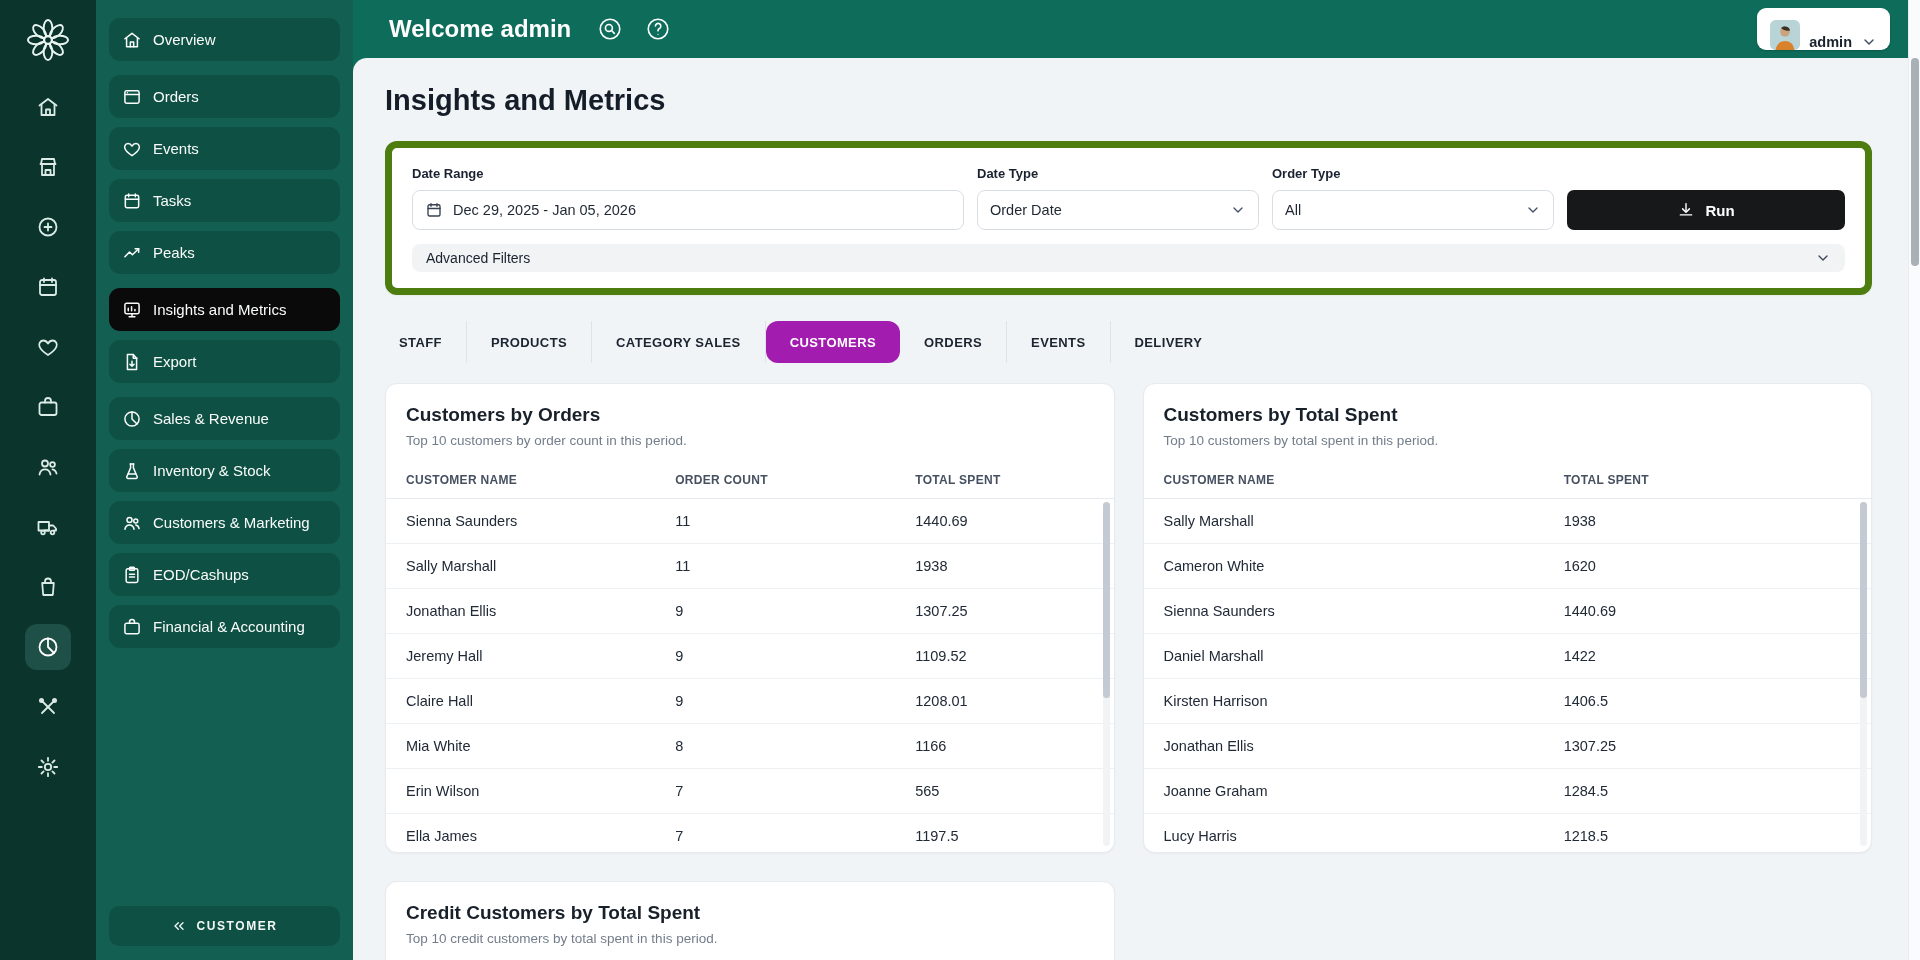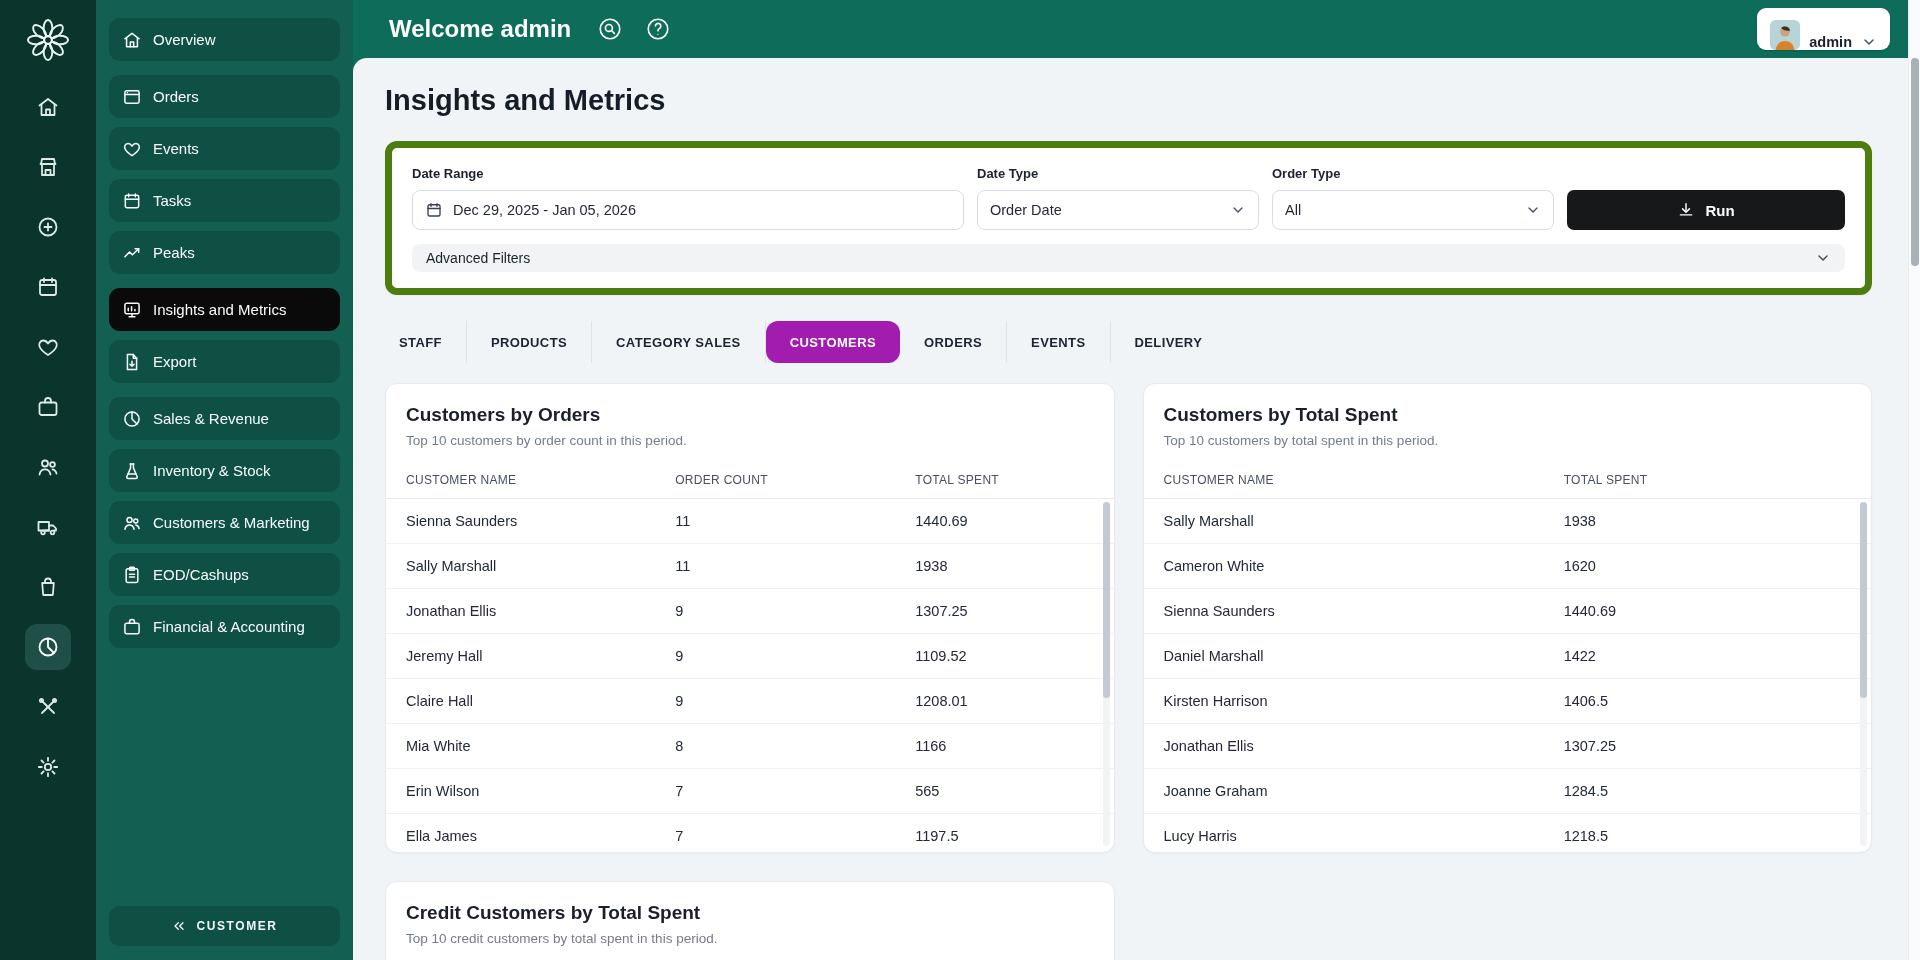--- a/index.html
+++ b/index.html
@@ -73,21 +73,21 @@
   .tab.active{background:#a21caf;color:#fff;border-radius:12px;border-right:none}
 
   
   .cards-row{display:flex;gap:28px}
   .card{background:#fff;border:1px solid #E7EAEE;border-radius:12px;box-shadow:0 1px 2px rgba(16,24,40,.04)}
   .data-card{flex:1;height:470px;overflow:hidden;position:relative;padding-top:20px}
   .card-head{padding:0 20px}
   .card-title{font-size:19px;font-weight:700;color:#18202A;margin:0 0 7px}
   .card-sub{font-size:13.5px;color:#727D8A;margin:0 0 14px}
   .tbl{width:100%;border-collapse:collapse}
-  .tbl th{text-align:left;font-size:12px;font-weight:400;letter-spacing:.3px;color:#465060;
+  .tbl th{text-align:left;font-size:12px;font-weight:700;letter-spacing:.3px;color:#465060;
           padding:11px 20px;border-bottom:1px solid #E7EBEF}
   .tbl td{font-size:14.5px;color:#212A37;padding:14px 20px;border-bottom:1px solid #EEF1F4}
   #orders-table-mount th:nth-child(1){width:37%}
   #orders-table-mount th:nth-child(2){width:33%}
   #orders-table-mount th:nth-child(3){width:30%}
   #spent-table-mount th:nth-child(1){width:55%}
   #spent-table-mount th:nth-child(2){width:45%}
 
   .vtrack{position:absolute;top:118px;bottom:6px;right:4px;width:7px;background:#F1F3F5;border-radius:4px}
   .vthumb{position:absolute;top:0;left:0;width:7px;height:57%;background:#C4CAD1;border-radius:4px}

